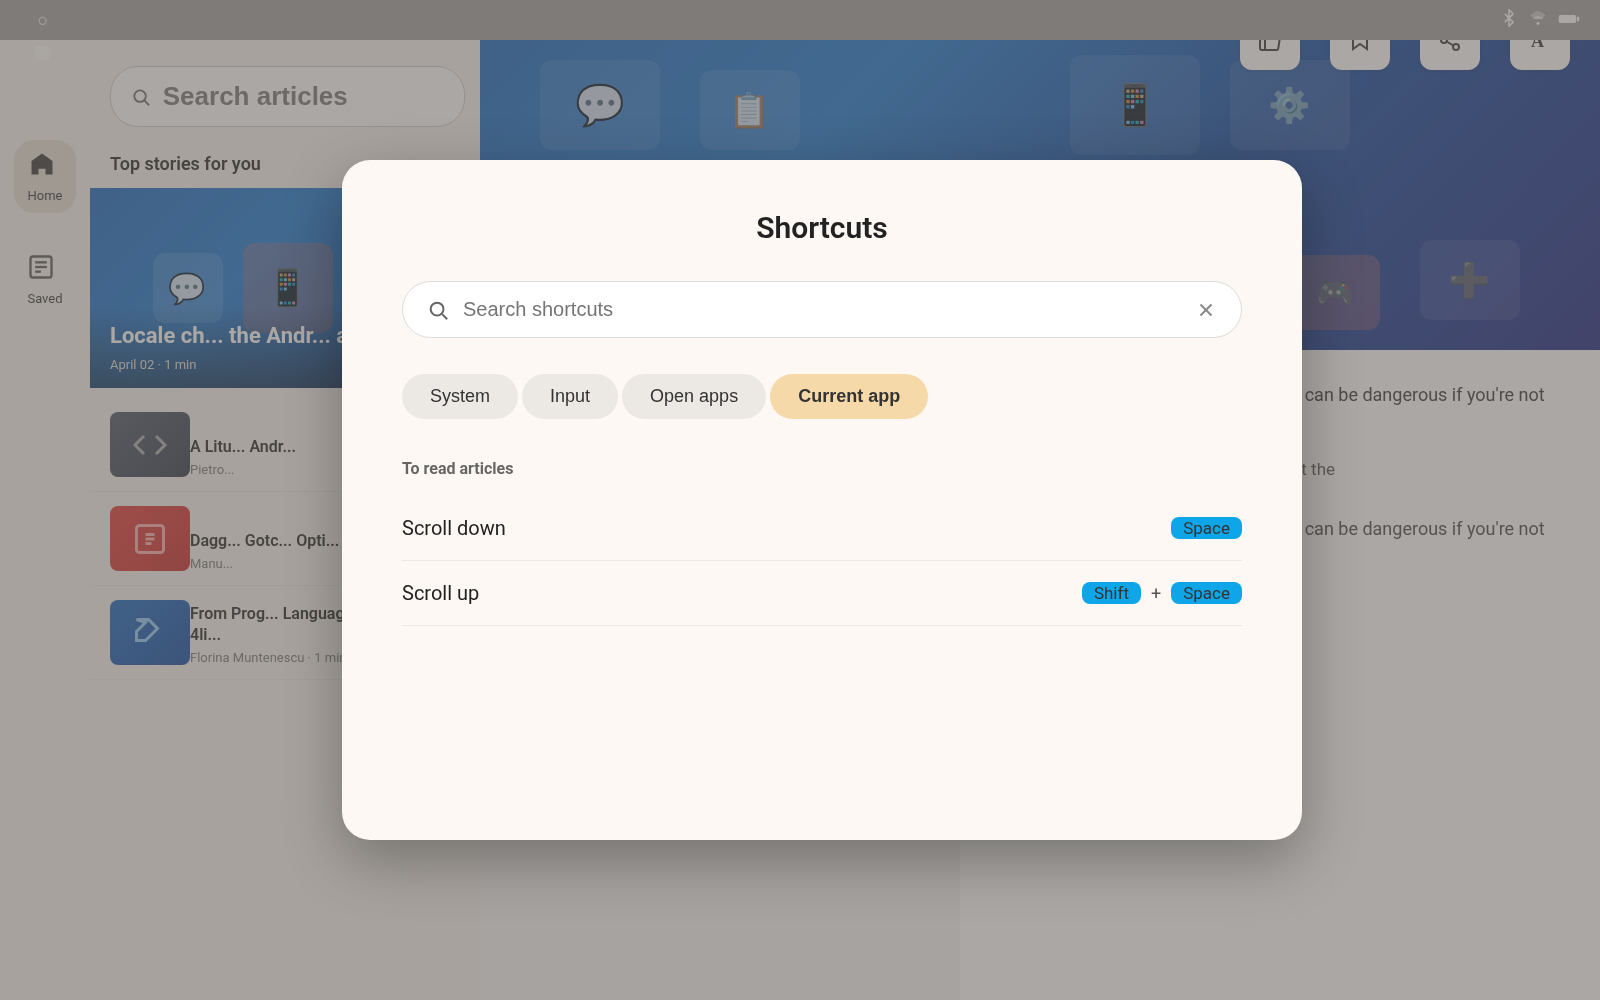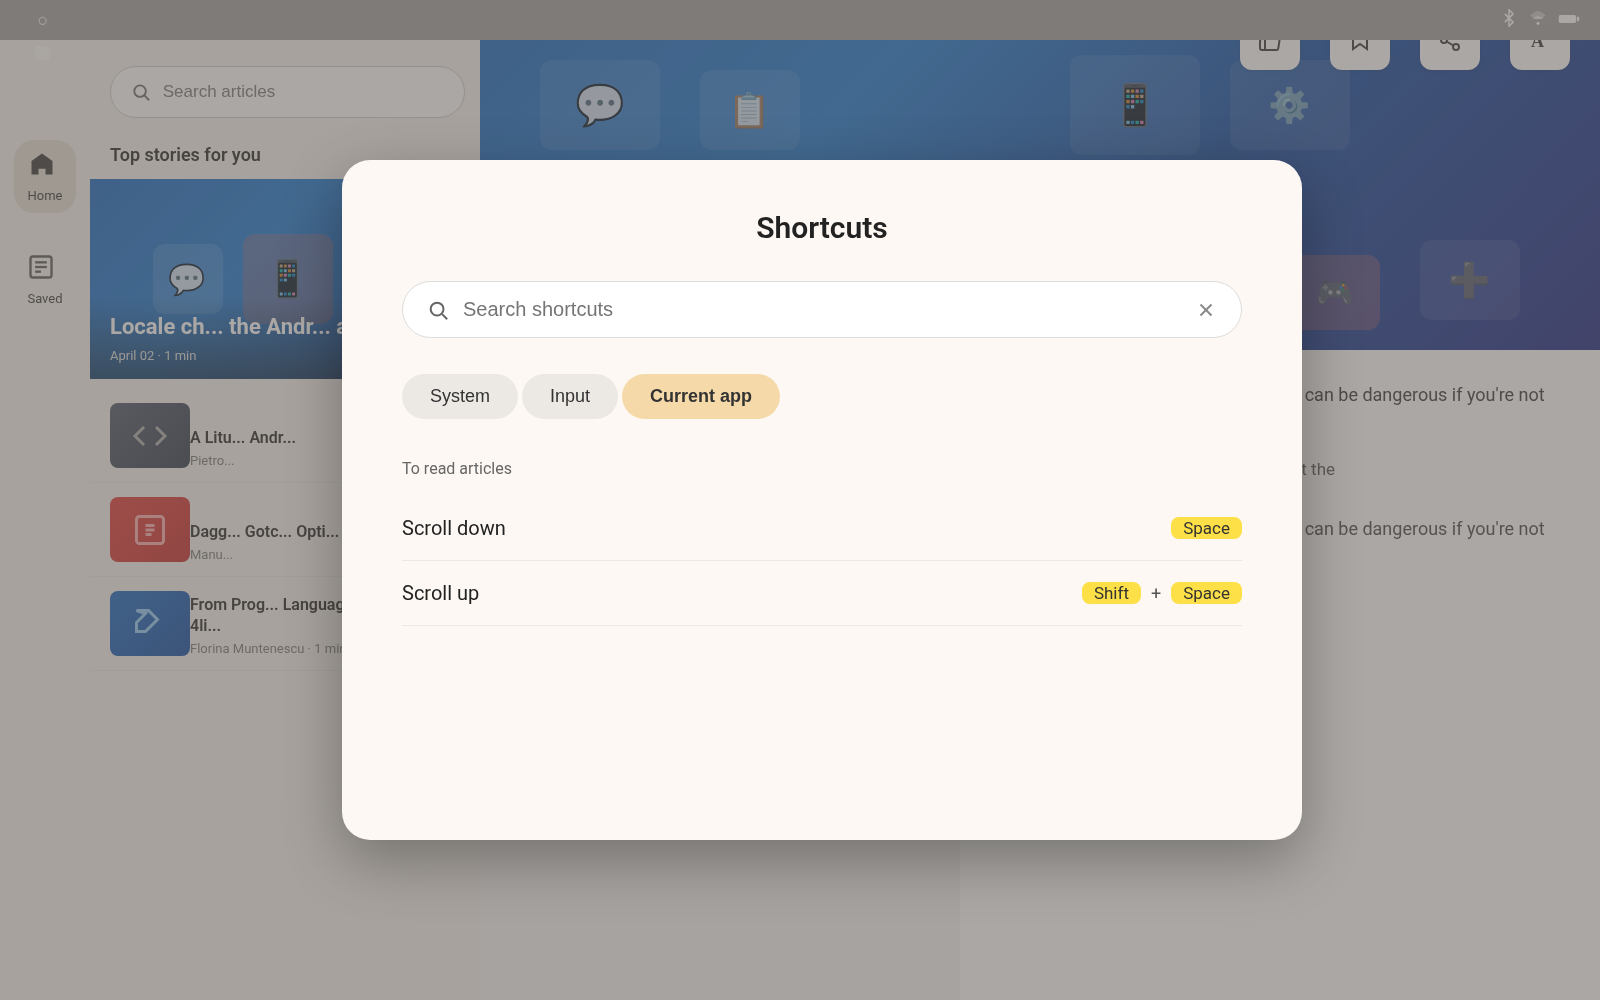--- a/index.html
+++ b/index.html
@@ -58,24 +58,25 @@
       background: #fff;
       border: 1.5px solid #ccc;
       border-radius: 28px;
       padding: 14px 20px;
       gap: 12px;
     }
 
     .search-bar input {
       border: none;
       outline: none;
-      font-size: 17px;
+      font-size: 26px;
       color: #555;
       background: transparent;
       width: 100%;
+      font-weight: bold;
     }
 
     
     .nav-sidebar {
       position: absolute;
       top: 40px;
       left: 0;
       width: 90px;
       height: 960px;
       background: #f8f4f0;
@@ -387,21 +388,21 @@
     .tab-btn.active {
       background: #f5d9a8;
       color: #333;
       font-weight: 600;
     }
 
     .section-label {
       font-size: 16px;
       color: #666;
       margin-bottom: 18px;
-      font-weight: 400;
+      font-weight: 700;
     }
 
     .shortcut-row {
       display: flex;
       align-items: center;
       justify-content: space-between;
       padding: 20px 0;
       border-bottom: 1px solid #ede8e2;
     }
 
@@ -414,21 +415,21 @@
     .shortcut-keys {
       display: flex;
       align-items: center;
       gap: 10px;
       font-size: 18px;
       color: #444;
     }
 
     .key-badge {
       padding: 1px 12px;
-      background: #fde047;
+      background: #0ea5e9;
       border-radius: 8px;
       font-size: 17px;
       color: #333;
     }
 
     .plus-sign {
       font-size: 18px;
       color: #555;
     }
 
@@ -635,20 +636,21 @@
     <input type="text" style="border: none; outline: none; font-size: 20px; color: rgb(85, 85, 85); background: transparent; flex: 1 1 0%;" placeholder="Search shortcuts">
     <svg class="close-icon" viewBox="0 0 24 24" style="cursor:pointer;">
       <line x1="6" y1="6" x2="18" y2="18"></line>
       <line x1="18" y1="6" x2="6" y2="18"></line>
     </svg>
   </div>
 
   <div class="modal-tabs">
     <button class="tab-btn">System</button>
     <button class="tab-btn">Input</button>
+    <button class="tab-btn">Open apps</button>
     <button class="tab-btn active">Current app</button>
   </div>
 
   <div class="section-label">To read articles</div>
 
   <div class="shortcut-row">
     <span class="shortcut-name">Scroll down</span>
     <div class="shortcut-keys">
       <span class="key-badge">Space</span>
     </div>

